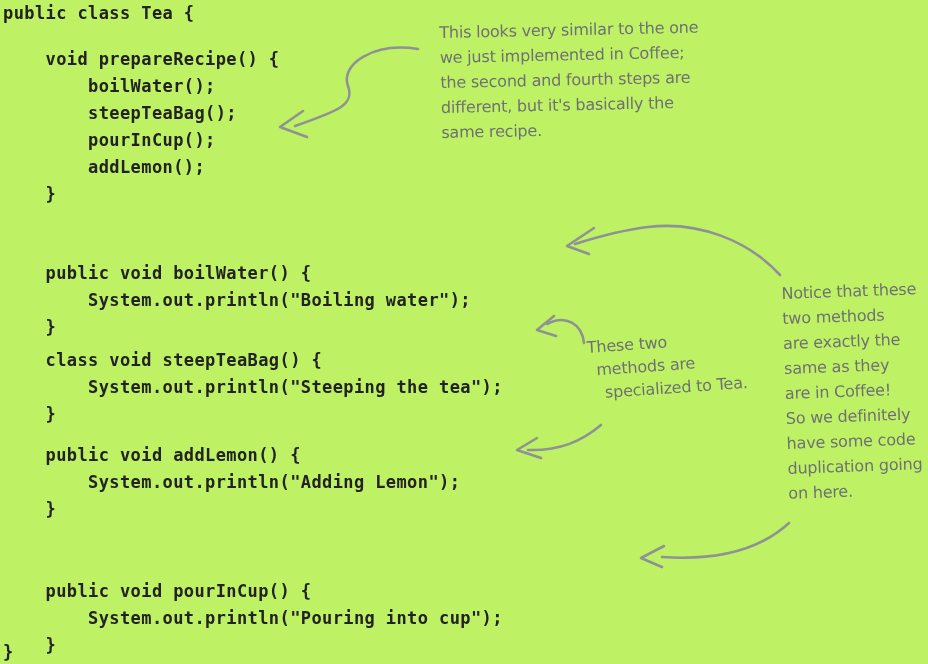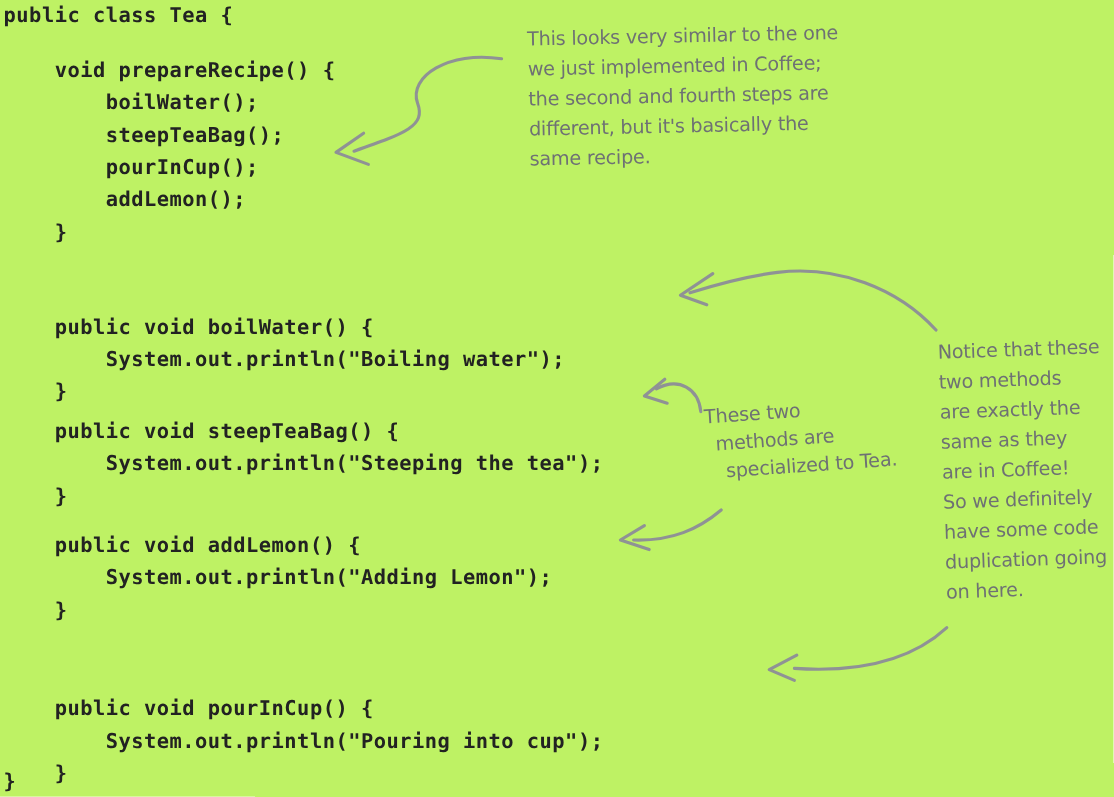--- a/index.html
+++ b/index.html
@@ -97,21 +97,21 @@
   <pre class="code b0">public class Tea {</pre>
   <pre class="code b1">    void prepareRecipe() {
         boilWater();
         steepTeaBag();
         pourInCup();
         addLemon();
     }</pre>
   <pre class="code b2">    public void boilWater() {
         System.out.println("Boiling water");
     }</pre>
-  <pre class="code b3">    public void steepTeaBag() {
+  <pre class="code b3">    class void steepTeaBag() {
         System.out.println("Steeping the tea");
     }</pre>
   <pre class="code b4">    public void addLemon() {
         System.out.println("Adding Lemon");
     }</pre>
   <pre class="code b5">    public void pourInCup() {
         System.out.println("Pouring into cup");
     }</pre>
   <pre class="code b6">}</pre>
 

